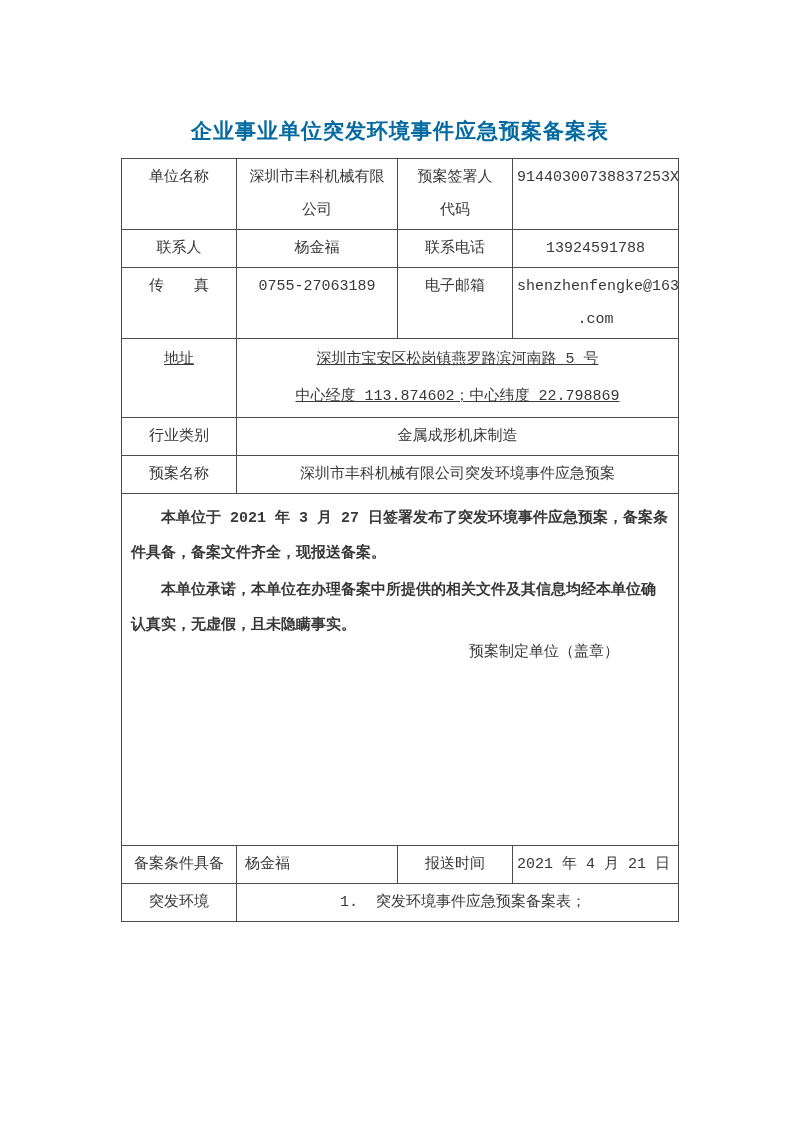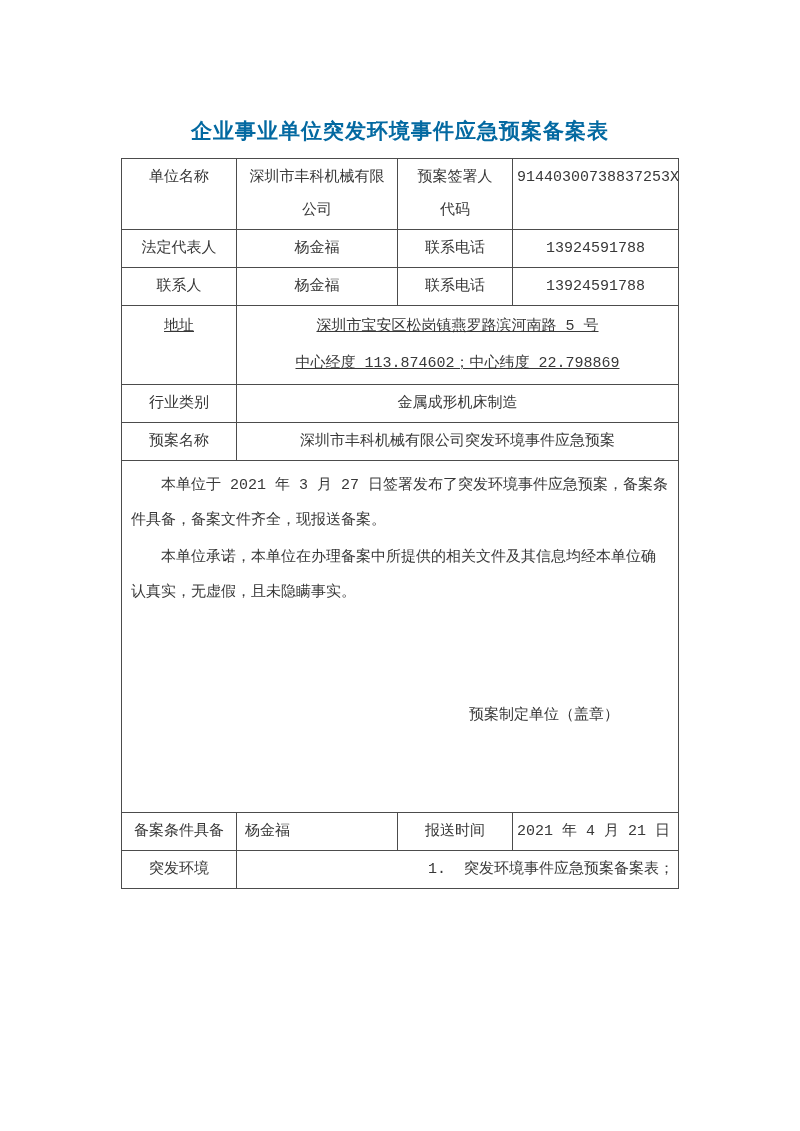--- a/index.html
+++ b/index.html
@@ -37,35 +37,35 @@
     line-height: 33px;
     padding: 2px 4px;
     overflow: hidden;
   }
   tr.h38  td { height: 38px; }
   tr.h67  td { height: 67px; text-align: center; }
   tr.h75  td { height: 75px; line-height: 37px; text-decoration: underline; }
   tr.h352 td { height: 352px; }
   td.left8  { text-align: left; padding-left: 8px; }
   td.left12 { text-align: left; padding-left: 4px; }
-  td.attach-cell { text-align: right; padding-left: 15px; white-space: pre-wrap; }
+  td.attach-cell { text-align: center; padding-left: 15px; white-space: pre-wrap; }
   td.decl-cell {
     text-align: left;
     padding: 7px 9px 0 9px;
     line-height: 35px;
   }
   .decl-cell p {
     margin: 0;
     text-indent: 2em;
+    font-weight: bold;
   }
   .decl-cell p + p { margin-top: 2px; }
   .seal-line {
     text-align: right;
     padding-right: 50px;
-    margin-top: 96px;
     line-height: 20px;
   }
 </style>
 </head>
 <body>
 
 <div class="doc-title">企业事业单位突发环境事件应急预案备案表</div>
 
 <table class="filing-table">
   <colgroup>
@@ -82,34 +82,37 @@
       <div>深圳市丰科机械有限</div>
       <div>公司</div>
     </td>
     <td>
       <div>预案签署人</div>
       <div>代码</div>
     </td>
     <td>91440300738837253X</td>
   </tr>
 
-  <tr class="h38">
-    <td>法定代表人</td>
-    <td>杨金福</td>
-    <td>联系电话</td>
-    <td>13924591788</td>
-  </tr>
 
   <tr class="h38">
     <td>联系人</td>
     <td>杨金福</td>
     <td>联系电话</td>
     <td>13924591788</td>
   </tr>
 
+  <tr class="h67">
+    <td>传　　真</td>
+    <td>0755-27063189</td>
+    <td>电子邮箱</td>
+    <td>
+      <div>shenzhenfengke@163</div>
+      <div>.com</div>
+    </td>
+  </tr>
 
   <tr class="h75">
     <td>地址</td>
     <td colspan="3">
       <div>深圳市宝安区松岗镇燕罗路滨河南路 5 号</div>
       <div>中心经度 113.874602；中心纬度 22.798869</div>
     </td>
   </tr>
 
   <tr class="h38">

